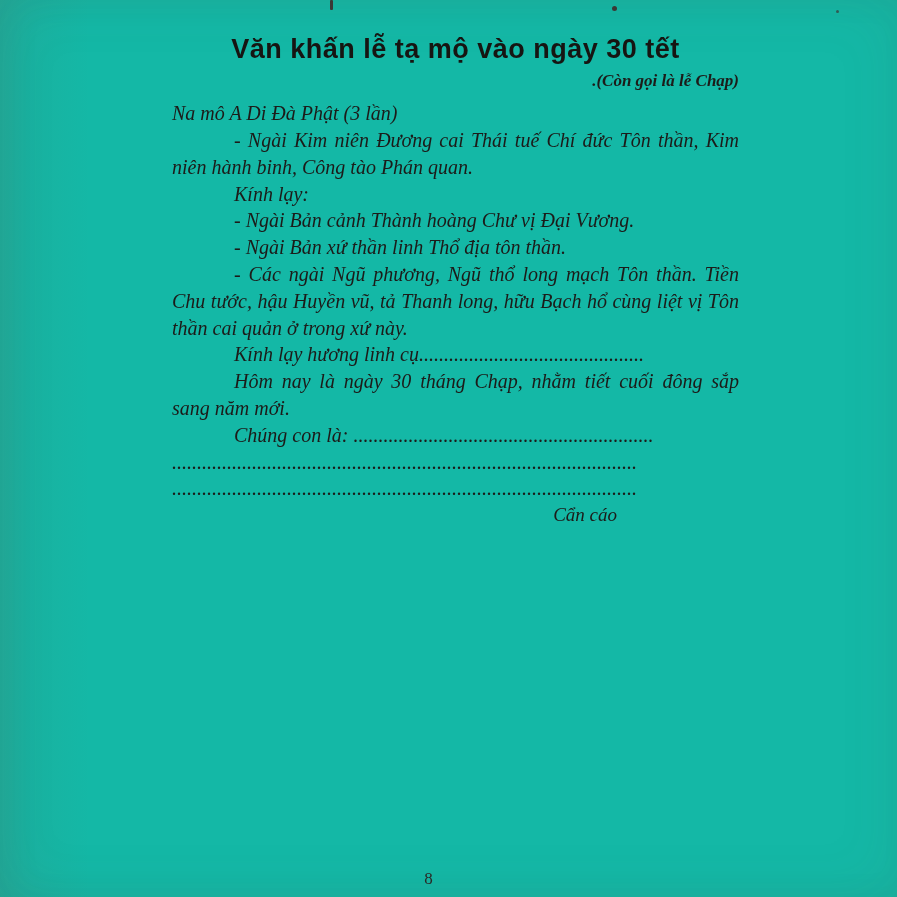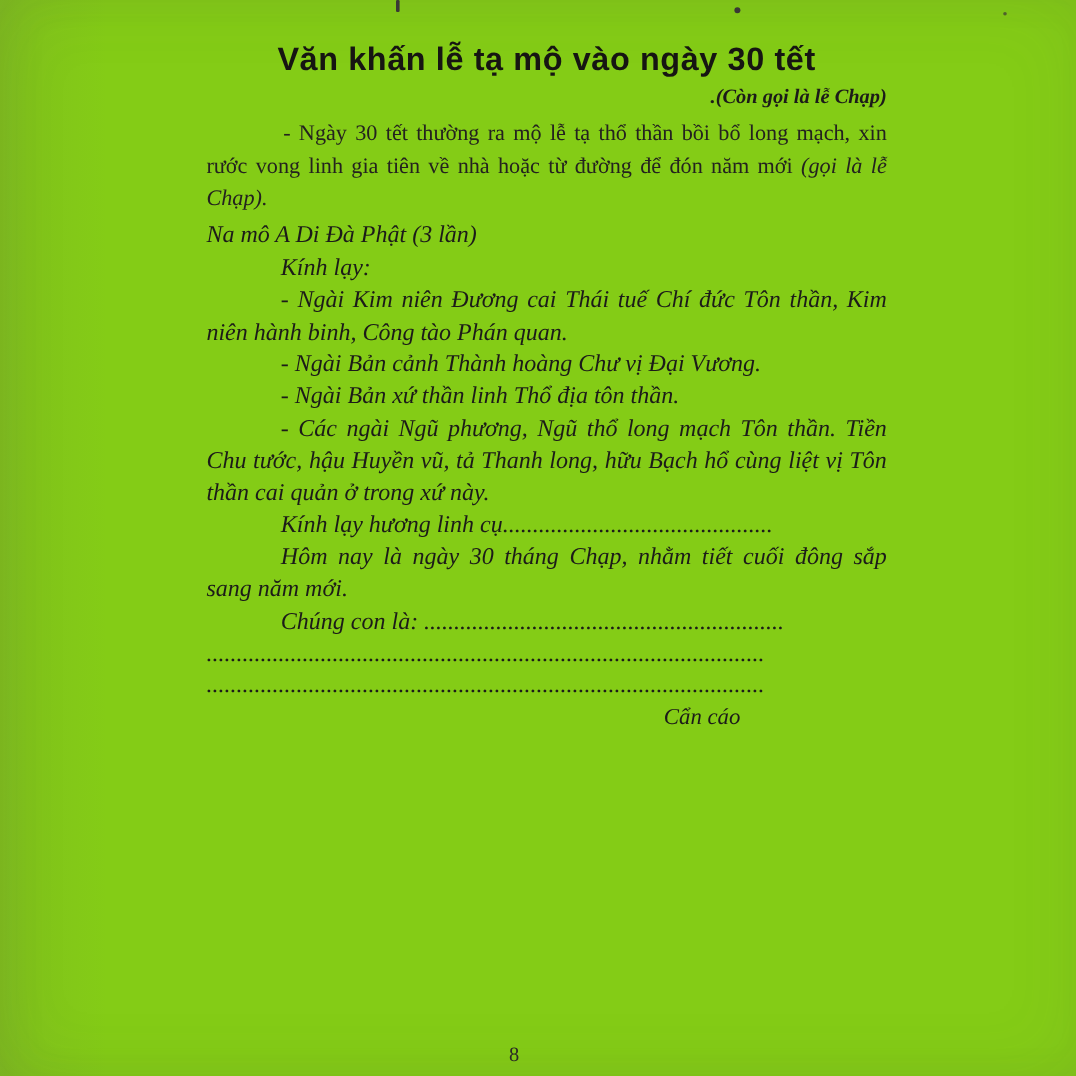--- a/index.html
+++ b/index.html
@@ -5,21 +5,21 @@
   html, body {
     margin: 0;
     padding: 0;
     background: #e9e7e2;
   }
   .scan-page {
     position: relative;
     width: 897px;
     height: 897px;
     margin: 0 auto;
-    background: #84cc16;
+    background: #14b8a6;
     overflow: hidden;
     box-shadow: inset 0 0 60px rgba(90,85,75,0.10), inset 12px 0 30px rgba(90,85,75,0.07);
     font-family: "Liberation Serif", serif;
     color: #1c1b19;
   }
   .content {
     position: absolute;
     left: 172px;
     right: 158px;
     top: 34px;
@@ -105,28 +105,27 @@
   <div class="edge-shade"></div>
   <span class="artifact artifact-tick"></span>
   <span class="artifact artifact-dot"></span>
   <span class="artifact artifact-dot2"></span>
 
   <div class="content">
     <h1 class="doc-title">Văn khấn lễ tạ mộ vào ngày 30 tết</h1>
     <div class="doc-subtitle">.(Còn gọi là lễ Chạp)</div>
 
     <div class="intro">
-      <p><span>- Ngày 30 tết thường ra mộ lễ tạ thổ thần bồi bổ long mạch, xin rước vong linh gia tiên về nhà hoặc từ đường để đón năm mới </span><span class="inline-italic">(gọi là lễ Chạp).</span></p>
     </div>
 
     <div class="mantra">Na mô A Di Đà Phật (3 lần)</div>
 
     <div class="prayer">
+      <p>- Ngài Kim niên Đương cai Thái tuế Chí đức Tôn thần, Kim niên hành binh, Công tào Phán quan.</p>
       <p>Kính lạy:</p>
-      <p>- Ngài Kim niên Đương cai Thái tuế Chí đức Tôn thần, Kim niên hành binh, Công tào Phán quan.</p>
       <p>- Ngài Bản cảnh Thành hoàng Chư vị Đại Vương.</p>
       <p>- Ngài Bản xứ thần linh Thổ địa tôn thần.</p>
       <p>- Các ngài Ngũ phương, Ngũ thổ long mạch Tôn thần. Tiền Chu tước, hậu Huyền vũ, tả Thanh long, hữu Bạch hổ cùng liệt vị Tôn thần cai quản ở trong xứ này.</p>
       <p>Kính lạy hương linh cụ.............................................</p>
       <p>Hôm nay là ngày 30 tháng Chạp, nhằm tiết cuối đông sắp sang năm mới.</p>
       <p>Chúng con là: ............................................................</p>
       <p class="dots-line">.............................................................................................</p>
       <p class="dots-line">.............................................................................................</p>
     </div>
 

